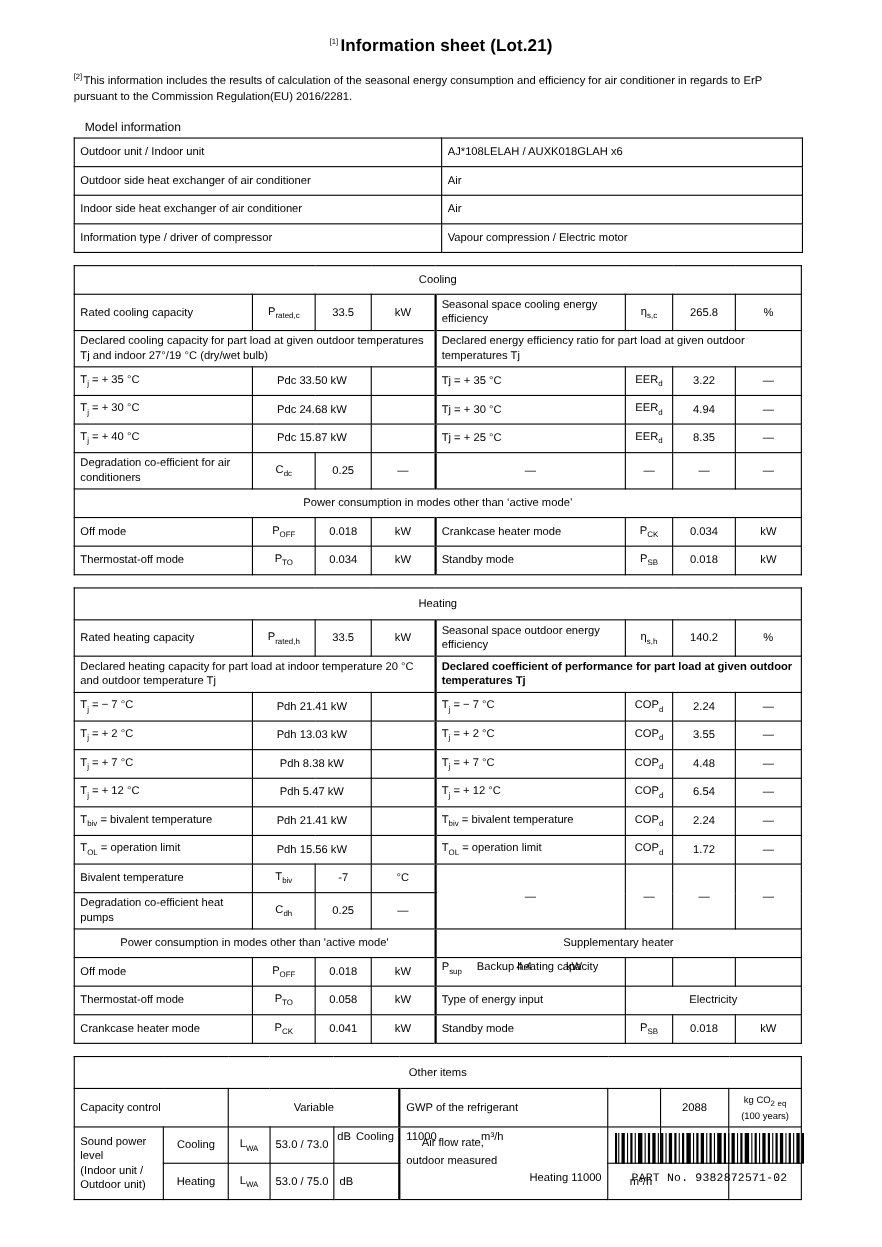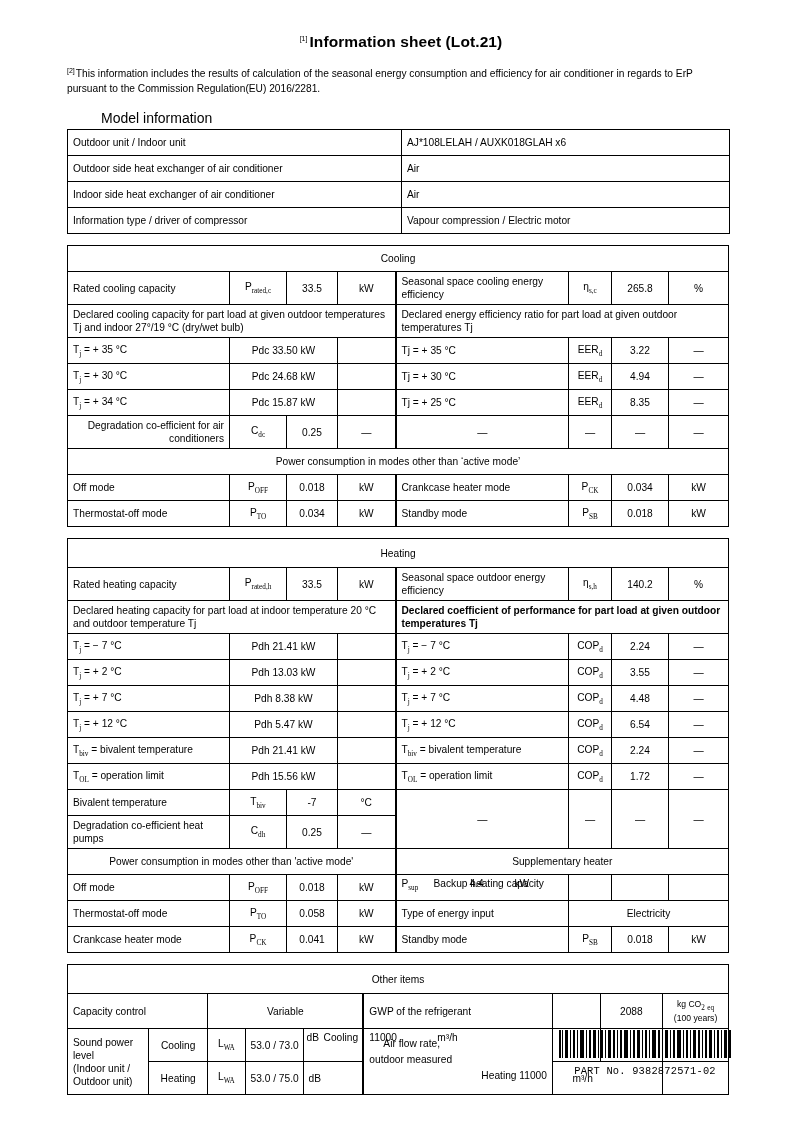--- a/index.html
+++ b/index.html
@@ -13,33 +13,33 @@
   
   .title-row{ text-align:center; padding-top:33px; }
   .title-sup{ font-size:7px; vertical-align:super; margin-right:2px;}
   .title{ font-size:15.5px; font-weight:bold; letter-spacing:.1px;}
 
   .intro{
     margin:12px 68px 0 67px; font-size:10.2px; line-height:15px; text-align:left;
   }
   .intro .sup{ font-size:7px; vertical-align:super; margin-right:1px;}
 
-  .model-label{ margin:14px 0 3px 101px; font-size:14px; }
+  .model-label{ margin:14px 0 3px 77px; font-size:11px; }
 
   
   table{ border-collapse:collapse; table-layout:fixed; font-size:10.2px; }
   .tbl{ margin-left:67px; width:662px; border:1.6px solid #000; }
   .tbl td{ border:0.9px solid #000; padding:3px 5px; vertical-align:middle; height:19px;}
   .ctr{ text-align:center; }
   .mid-sep{ border-left:2.4px solid #000 !important; }
   .sec-head{ text-align:center; height:20px;}
   .tall{ height:28px;}
   .nb-top{ border-top:1.6px solid #000 !important;}
 
-  sub{ font-size:7.2px;font-family:Liberation Serif, serif; }
+  sub{ font-size:7.2px; }
 
   .gap{ height:11px; }
 
   
   .ovl{ position:relative; }
   .ovl .lay{ position:absolute; top:3px; white-space:nowrap; }
 
   .nowrap{white-space:nowrap;}
 
   .barcode-wrap{ position:absolute; right:71px; top:1030px; text-align:center;}
@@ -130,31 +130,31 @@
       <tr>
         <td><span>T</span><sub>j</sub> <span>= + 30 °C</span></td>
         <td class="ctr nowrap" colspan="2">Pdc 24.68 kW</td>
         <td></td>
         <td class="mid-sep">Tj = + 30 °C</td>
         <td class="ctr nowrap"><span>EER</span><sub>d</sub></td>
         <td class="ctr">4.94</td>
         <td class="ctr">—</td>
       </tr>
       <tr>
-        <td><span>T</span><sub>j</sub> <span>= + 34 °C</span></td>
+        <td><span>T</span><sub>j</sub> <span>= + 40 °C</span></td>
         <td class="ctr nowrap" colspan="2">Pdc 15.87 kW</td>
         <td></td>
         <td class="mid-sep">Tj = + 25 °C</td>
         <td class="ctr nowrap"><span>EER</span><sub>d</sub></td>
         <td class="ctr">8.35</td>
         <td class="ctr">—</td>
       </tr>
 
       <tr>
-        <td class="tall" style="line-height:13px;text-align:right;">Degradation co-efficient for air conditioners</td>
+        <td class="tall" style="line-height:13px;">Degradation co-efficient for air conditioners</td>
         <td class="ctr nowrap"><span>C</span><sub>dc</sub></td>
         <td class="ctr">0.25</td>
         <td class="ctr">—</td>
         <td class="ctr mid-sep">—</td>
         <td class="ctr">—</td>
         <td class="ctr">—</td>
         <td class="ctr">—</td>
       </tr>
 
       <tr>

